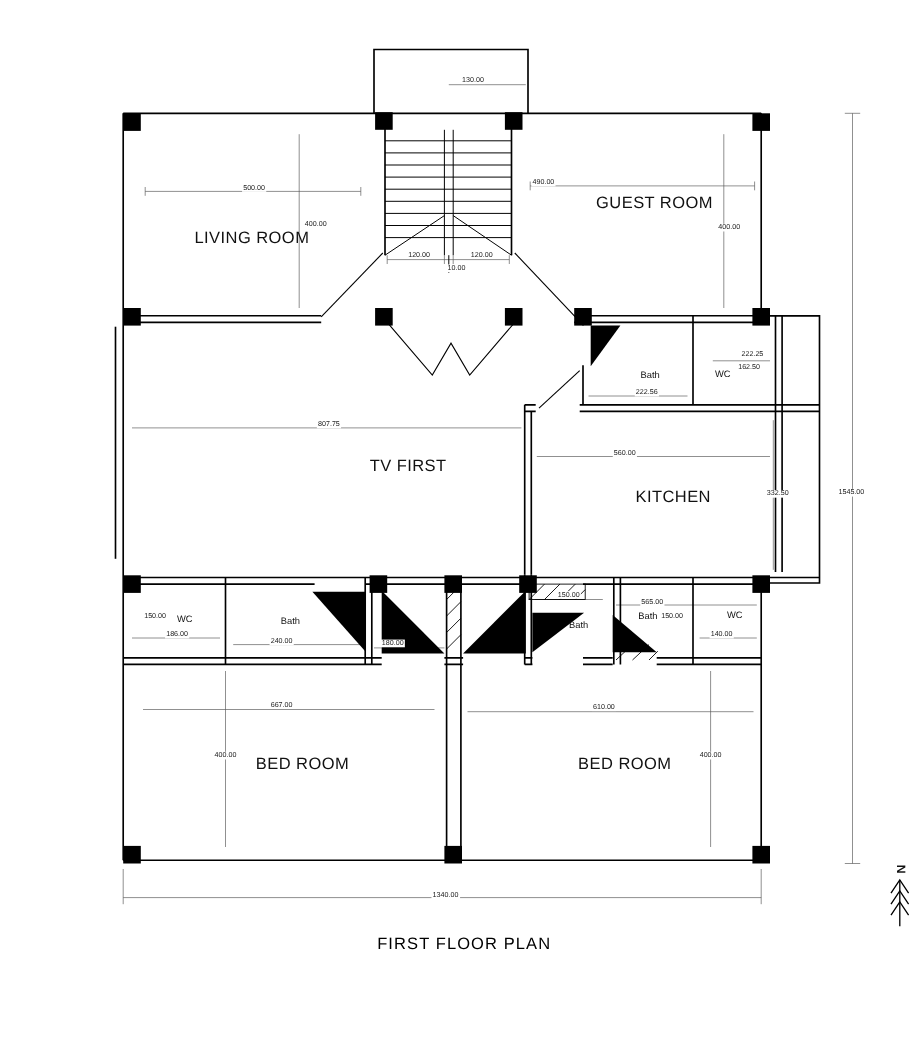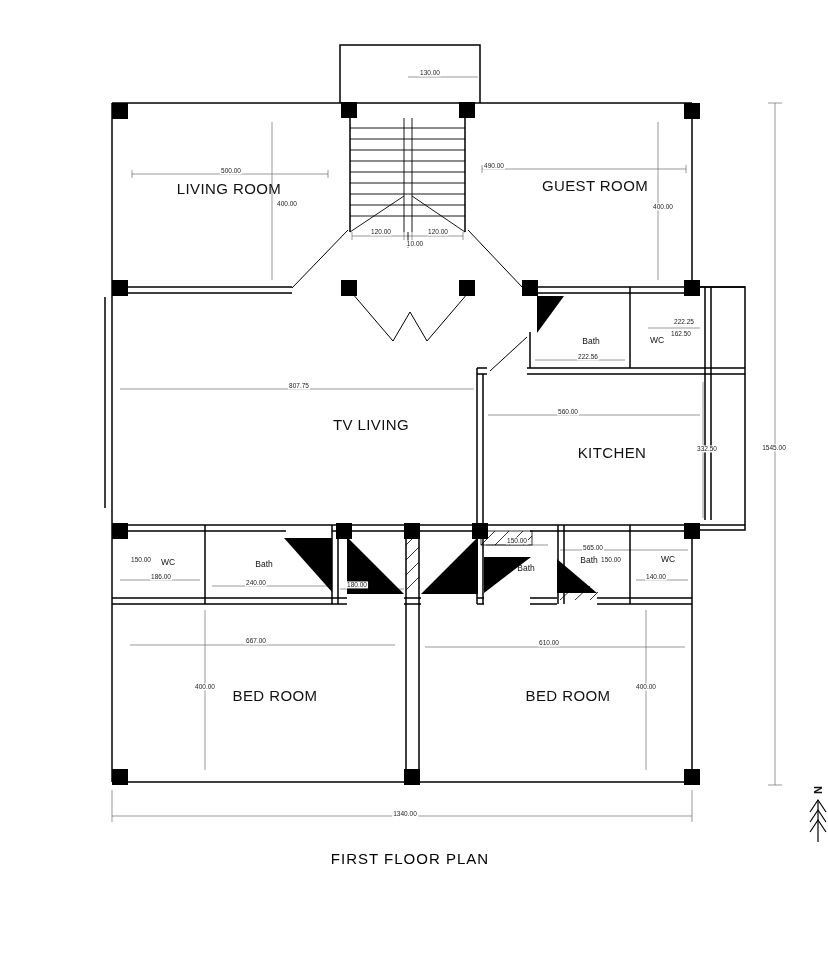--- a/index.html
+++ b/index.html
@@ -160,31 +160,31 @@
   <span class="lbl dim" style="left:517px; top:541px">150.00</span>
   <span class="lbl dim" style="left:593px; top:548px">565.00</span>
   <span class="lbl dim" style="left:611px; top:560px">150.00</span>
   <span class="lbl dim" style="left:656px; top:577px">140.00</span>
   <span class="lbl dim" style="left:256px; top:641px">667.00</span>
   <span class="lbl dim" style="left:549px; top:643px">610.00</span>
   <span class="lbl dim" style="left:205px; top:687px">400.00</span>
   <span class="lbl dim" style="left:646px; top:687px">400.00</span>
   <span class="lbl dim" style="left:405px; top:814px">1340.00</span>
 
-  <span class="lbl room" style="left:229px; top:188px">LIVING ROOM</span>
+  <span class="lbl room" style="left:229px; top:216px">LIVING ROOM</span>
   <span class="lbl room" style="left:595px; top:185px">GUEST ROOM</span>
-  <span class="lbl room" style="left:371px; top:424px">TV LIVING</span>
+  <span class="lbl room" style="left:371px; top:424px">TV FIRST</span>
   <span class="lbl room" style="left:612px; top:452px">KITCHEN</span>
   <span class="lbl room" style="left:275px; top:695px">BED ROOM</span>
   <span class="lbl room" style="left:568px; top:695px">BED ROOM</span>
 
   <span class="lbl roomsm" style="left:591px; top:341px">Bath</span>
   <span class="lbl roomsm" style="left:657px; top:340px">WC</span>
   <span class="lbl roomsm" style="left:168px; top:562px">WC</span>
   <span class="lbl roomsm" style="left:264px; top:564px">Bath</span>
   <span class="lbl roomsm" style="left:526px; top:568px">Bath</span>
   <span class="lbl roomsm" style="left:589px; top:560px">Bath</span>
   <span class="lbl roomsm" style="left:668px; top:559px">WC</span>
 
-  <span class="lbl title" style="left:410px; top:858px">FIRST FLOOR PLAN</span>
+  <span class="lbl title" style="left:422px; top:858px">FIRST FLOOR PLAN</span>
   <span class="lbl north-n" style="left:818px; top:790px">N</span>
 
 </div>
 
 </body></html>

